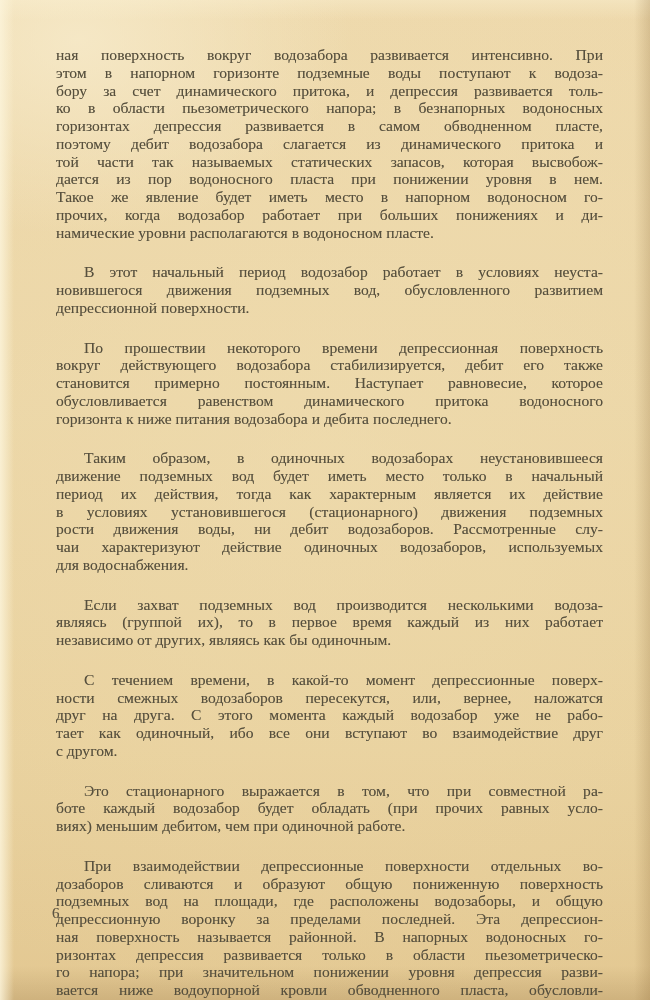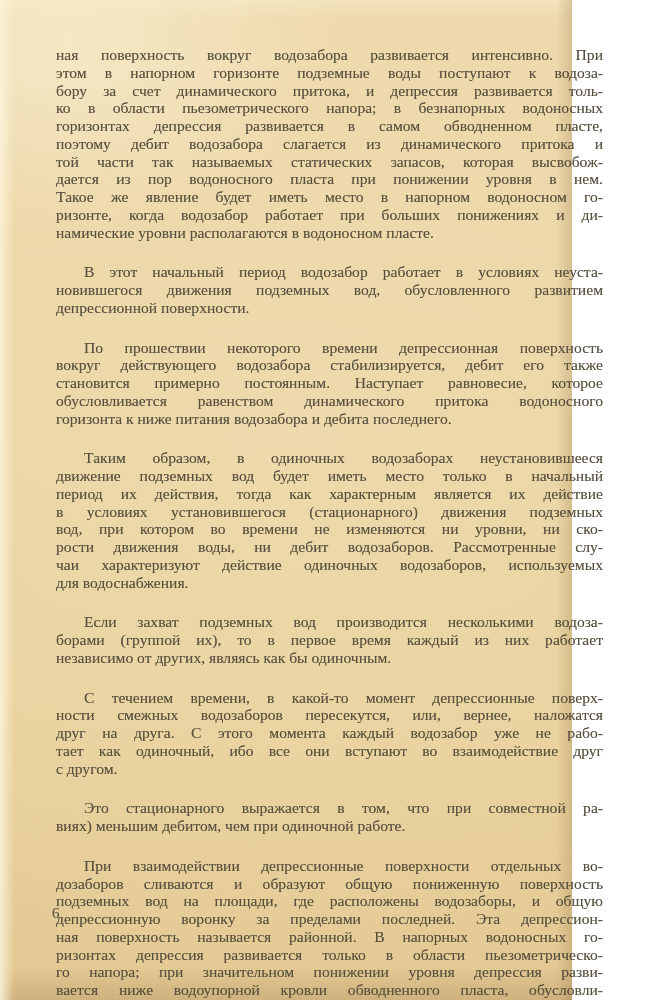--- a/index.html
+++ b/index.html
@@ -4,21 +4,21 @@
 <style>
   html, body {
     margin: 0;
     padding: 0;
     width: 650px;
     height: 1000px;
     overflow: hidden;
   }
   .scan-page {
     position: relative;
-    width: 572px;
+    width: 650px;
     height: 1000px;
     background:
       linear-gradient(to right, rgba(252,244,218,0.85) 0px, rgba(252,244,218,0.0) 14px),
       linear-gradient(to left, rgba(130,95,45,0.22) 0px, rgba(130,95,45,0.0) 16px),
       linear-gradient(to top, rgba(125,90,45,0.20) 0px, rgba(125,90,45,0.0) 34px),
       linear-gradient(to bottom, rgba(250,240,210,0.45) 0px, rgba(250,240,210,0.0) 20px),
       radial-gradient(ellipse 420px 300px at 12% 4%, rgba(246,233,200,0.9) 0%, rgba(246,233,200,0.0) 65%),
       radial-gradient(ellipse 900px 700px at 50% 45%, rgba(240,222,178,0.5) 0%, rgba(240,222,178,0.0) 80%),
       linear-gradient(180deg, #eed9ac 0%, #ebd5a5 40%, #e8d09c 75%, #e3c892 100%);
   }
@@ -64,59 +64,59 @@
       <div class="paragraph">
         <div class="line">ная поверхность вокруг водозабора развивается интенсивно. При</div>
         <div class="line">этом в напорном горизонте подземные воды поступают к водоза-</div>
         <div class="line">бору за счет динамического притока, и депрессия развивается толь-</div>
         <div class="line">ко в области пьезометрического напора; в безнапорных водоносных</div>
         <div class="line">горизонтах депрессия развивается в самом обводненном пласте,</div>
         <div class="line">поэтому дебит водозабора слагается из динамического притока и</div>
         <div class="line">той части так называемых статических запасов, которая высвобож-</div>
         <div class="line">дается из пор водоносного пласта при понижении уровня в нем.</div>
         <div class="line">Такое же явление будет иметь место в напорном водоносном го-</div>
-        <div class="line">ризонте, когда водозабор работает при больших понижениях и ди-</div>
+        <div class="line">прочих, когда водозабор работает при больших понижениях и ди-</div>
         <div class="line last">намические уровни располагаются в водоносном пласте.</div>
       </div>
       <div class="paragraph">
         <div class="line indent">В этот начальный период водозабор работает в условиях неуста-</div>
         <div class="line">новившегося движения подземных вод, обусловленного развитием</div>
         <div class="line last">депрессионной поверхности.</div>
       </div>
       <div class="paragraph">
         <div class="line indent">По прошествии некоторого времени депрессионная поверхность</div>
         <div class="line">вокруг действующего водозабора стабилизируется, дебит его также</div>
         <div class="line">становится примерно постоянным. Наступает равновесие, которое</div>
         <div class="line">обусловливается равенством динамического притока водоносного</div>
         <div class="line last">горизонта к ниже питания водозабора и дебита последнего.</div>
       </div>
       <div class="paragraph">
         <div class="line indent">Таким образом, в одиночных водозаборах неустановившееся</div>
         <div class="line">движение подземных вод будет иметь место только в начальный</div>
         <div class="line">период их действия, тогда как характерным является их действие</div>
         <div class="line">в условиях установившегося (стационарного) движения подземных</div>
-        <div class="line">вод, при котором во времени не изменяются ни уровни, ни ско-</div>
         <div class="line">рости движения воды, ни дебит водозаборов. Рассмотренные слу-</div>
         <div class="line">чаи характеризуют действие одиночных водозаборов, используемых</div>
         <div class="line last">для водоснабжения.</div>
       </div>
       <div class="paragraph">
         <div class="line indent">Если захват подземных вод производится несколькими водоза-</div>
-        <div class="line">борами (группой их), то в первое время каждый из них работает</div>
+        <div class="line">являясь (группой их), то в первое время каждый из них работает</div>
         <div class="line last">независимо от других, являясь как бы одиночным.</div>
       </div>
       <div class="paragraph">
         <div class="line indent">С течением времени, в какой-то момент депрессионные поверх-</div>
         <div class="line">ности смежных водозаборов пересекутся, или, вернее, наложатся</div>
         <div class="line">друг на друга. С этого момента каждый водозабор уже не рабо-</div>
         <div class="line">тает как одиночный, ибо все они вступают во взаимодействие друг</div>
         <div class="line last">с другом.</div>
       </div>
       <div class="paragraph">
         <div class="line indent">Это стационарного выражается в том, что при совместной ра-</div>
+        <div class="line">боте каждый водозабор будет обладать (при прочих равных усло-</div>
         <div class="line last">виях) меньшим дебитом, чем при одиночной работе.</div>
       </div>
       <div class="paragraph">
         <div class="line indent">При взаимодействии депрессионные поверхности отдельных во-</div>
         <div class="line">дозаборов сливаются и образуют общую пониженную поверхность</div>
         <div class="line">подземных вод на площади, где расположены водозаборы, и общую</div>
         <div class="line">депрессионную воронку за пределами последней. Эта депрессион-</div>
         <div class="line">ная поверхность называется районной. В напорных водоносных го-</div>
         <div class="line">ризонтах депрессия развивается только в области пьезометрическо-</div>
         <div class="line">го напора; при значительном понижении уровня депрессия разви-</div>

